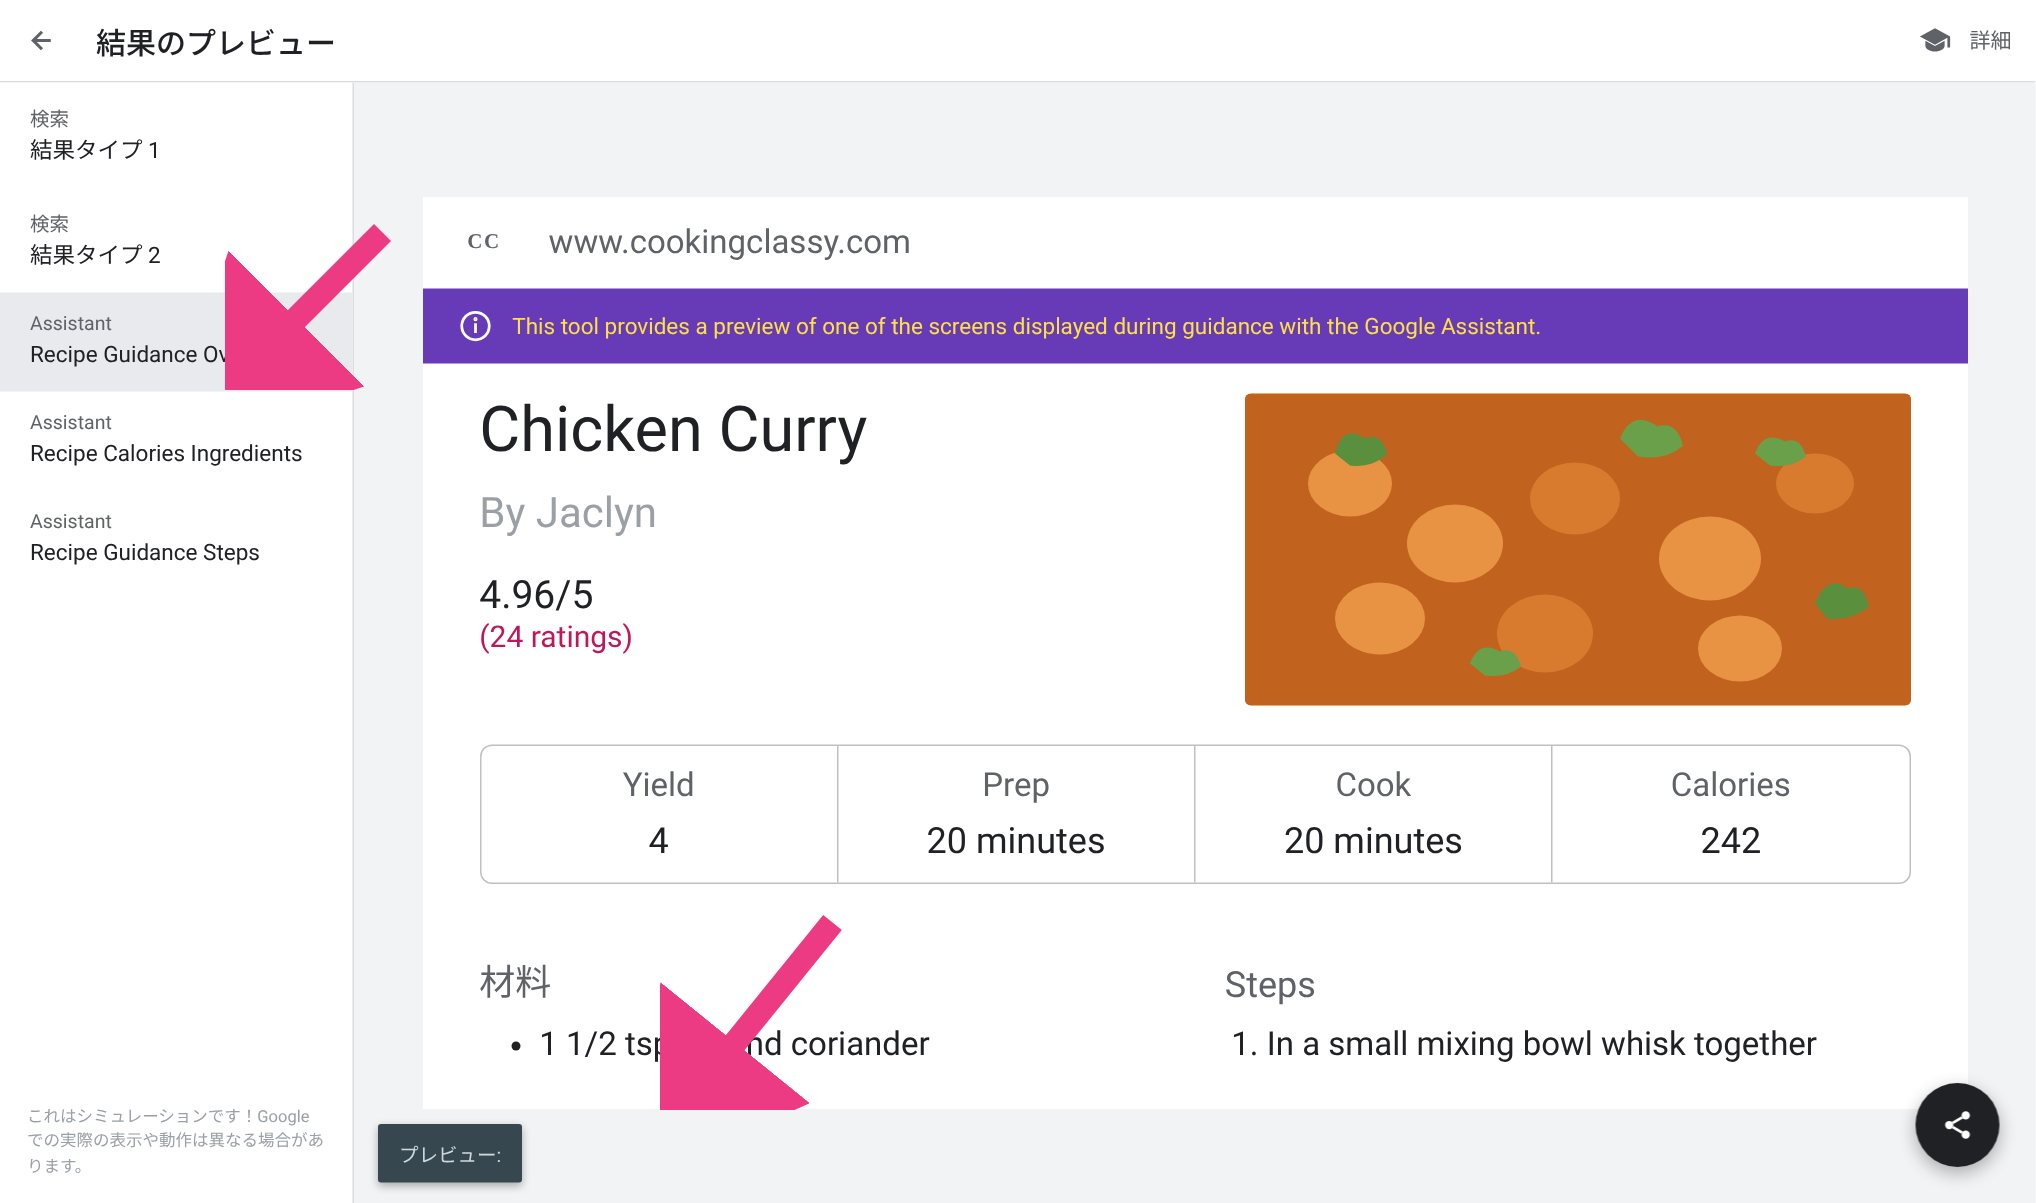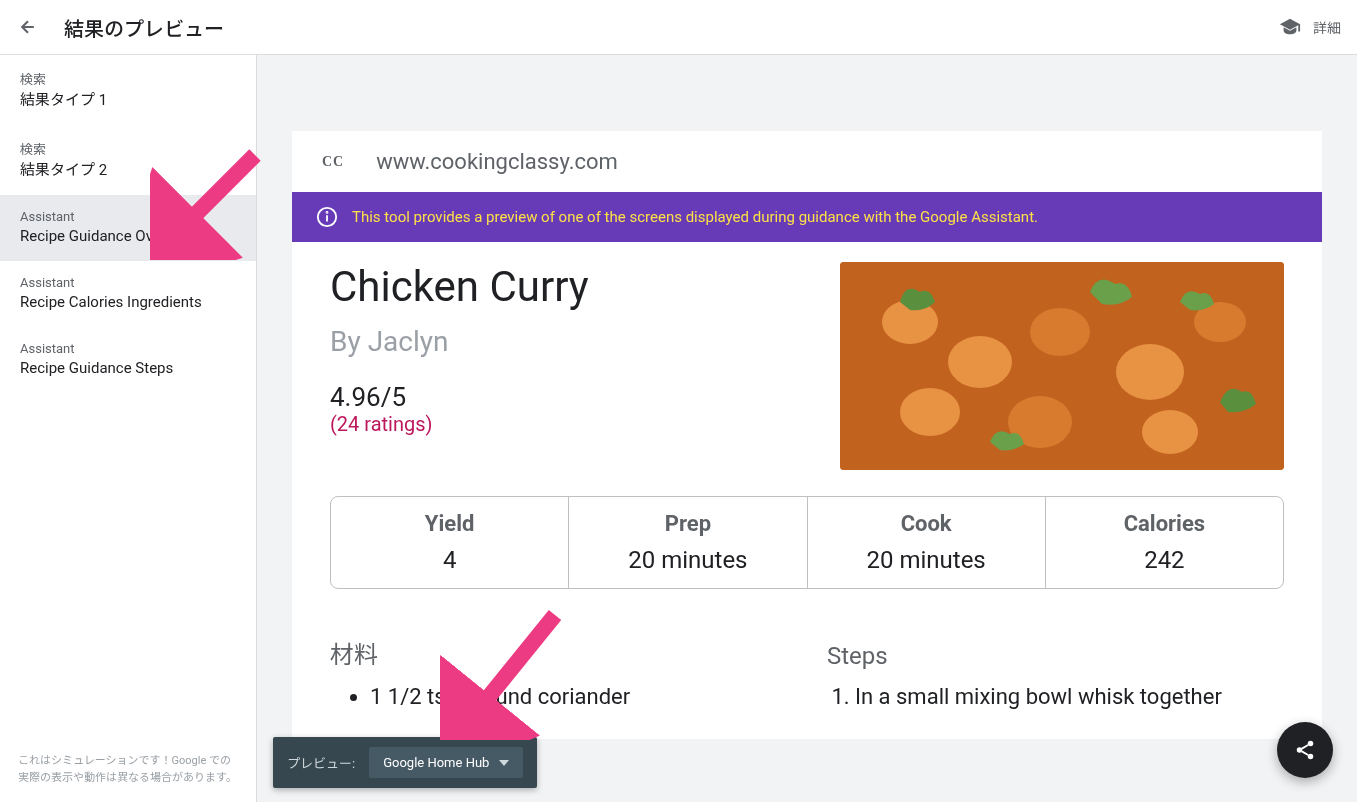--- a/index.html
+++ b/index.html
@@ -6,21 +6,21 @@
   body { font-family: Roboto, "Noto Sans JP", Arial, sans-serif; background: #fff; color: #202124; overflow: hidden; }
   
   .header { height: 55px; border-bottom: 1px solid #dadce0; display: flex; align-items: center; padding: 0 16px; }
   .back-btn { width: 24px; height: 24px; display: flex; align-items: center; justify-content: center; cursor: pointer; margin-right: 24px; color: #5f6368; }
   .header-title { font-size: 20px; font-weight: 500; color: #202124; flex: 1; }
   .header-right { display: flex; align-items: center; gap: 12px; color: #5f6368; }
   .header-right-label { font-size: 14px; }
   
   .main { display: flex; height: calc(100vh - 55px); }
   
-  .sidebar { width: 257px; border-right: 1px solid #dadce0; background: #fff; display: flex; flex-direction: column; }
+  .sidebar { width: 236px; border-right: 1px solid #dadce0; background: #fff; display: flex; flex-direction: column; }
   .sidebar-items { flex: 1; overflow-y: auto; }
   .sidebar-item { padding: 14px 20px; cursor: pointer; }
   .sidebar-item.active { background: #e8eaed; }
   .sidebar-item-category { font-size: 13px; color: #5f6368; margin-bottom: 2px; }
   .sidebar-item-label { font-size: 15px; color: #202124; line-height: 1.4; }
   .sidebar-footer { padding: 16px 18px; border-top: 1px solid transparent; }
   .sidebar-footer-text { font-size: 11px; color: #9aa0a6; line-height: 1.5; }
   
   .content { flex: 1; background: #f1f3f4; overflow-y: auto; padding: 24px 28px 80px 28px; position: relative; }
   .preview-card { background: #fff; max-width: 1030px; margin: 0 auto; margin-top: 52px; }
@@ -36,21 +36,21 @@
   .recipe-title { font-size: 42px; font-weight: 400; color: #202124; margin-bottom: 14px; }
   .recipe-author { font-size: 28px; color: #9aa0a6; margin-bottom: 18px; }
   .recipe-rating { font-size: 26px; color: #202124; margin-top: 24px; }
   .recipe-ratings-count { font-size: 20px; color: #be185d; }
   .recipe-img { width: 444px; height: 208px; border-radius: 4px; overflow: hidden; background: #d97706; position: relative; }
   .recipe-img svg { width: 100%; height: 100%; display: block; }
   
   .stats-box { border: 1px solid #c0c0c0; border-radius: 8px; display: flex; margin-top: 26px; }
   .stat { flex: 1; text-align: center; padding: 14px 8px; border-right: 1px solid #c0c0c0; }
   .stat:last-child { border-right: none; }
-  .stat-label { font-size: 22px; color: #5f6368; margin-bottom: 10px; font-weight: bold; }
+  .stat-label { font-size: 22px; color: #5f6368; margin-bottom: 10px; }
   .stat-value { font-size: 24px; color: #202124; }
   
   .recipe-columns { display: flex; gap: 40px; margin-top: 46px; align-items: flex-end; }
   .col { flex: 1; }
   .col-title { font-size: 24px; color: #5f6368; margin-bottom: 14px; }
   .ingredients-list { list-style: disc; padding-left: 40px; font-size: 22px; color: #202124; }
   .steps-list { list-style: decimal; padding-left: 28px; font-size: 22px; color: #202124; }
   
   .bottom-bar { position: absolute; bottom: 14px; left: 16px; background: #37474f; color: #fff; padding: 10px 14px; display: flex; align-items: center; gap: 14px; border-radius: 2px; box-shadow: 0 2px 6px rgba(0,0,0,0.3); font-size: 13px; }
   .bottom-label { color: #cfd8dc; }
@@ -178,26 +178,20 @@
             <ol class="steps-list">
               <li>In a small mixing bowl whisk together</li>
             </ol>
           </div>
         </div>
       </div>
     </div>
 
     <div class="bottom-bar">
       <span class="bottom-label">プレビュー:</span>
-      <div class="bottom-select">
-        <span>Google Home Hub</span>
-        <svg width="10" height="6" viewBox="0 0 10 6" fill="#cfd8dc">
-            <path d="M0 0l5 6 5-6z"></path>
-          </svg>
-      </div>
     </div>
   </div>
 </div>
 
 <svg class="arrow-annotation" style="left:150px; top:140px; width:120px; height:120px;" viewBox="0 0 120 120">
   <defs>
       <marker id="ah1" markerWidth="8" markerHeight="8" refX="2" refY="4" orient="auto">
         <path d="M0,0 L8,4 L0,8 Z" fill="#ec3b83"></path>
       </marker>
     </defs>

